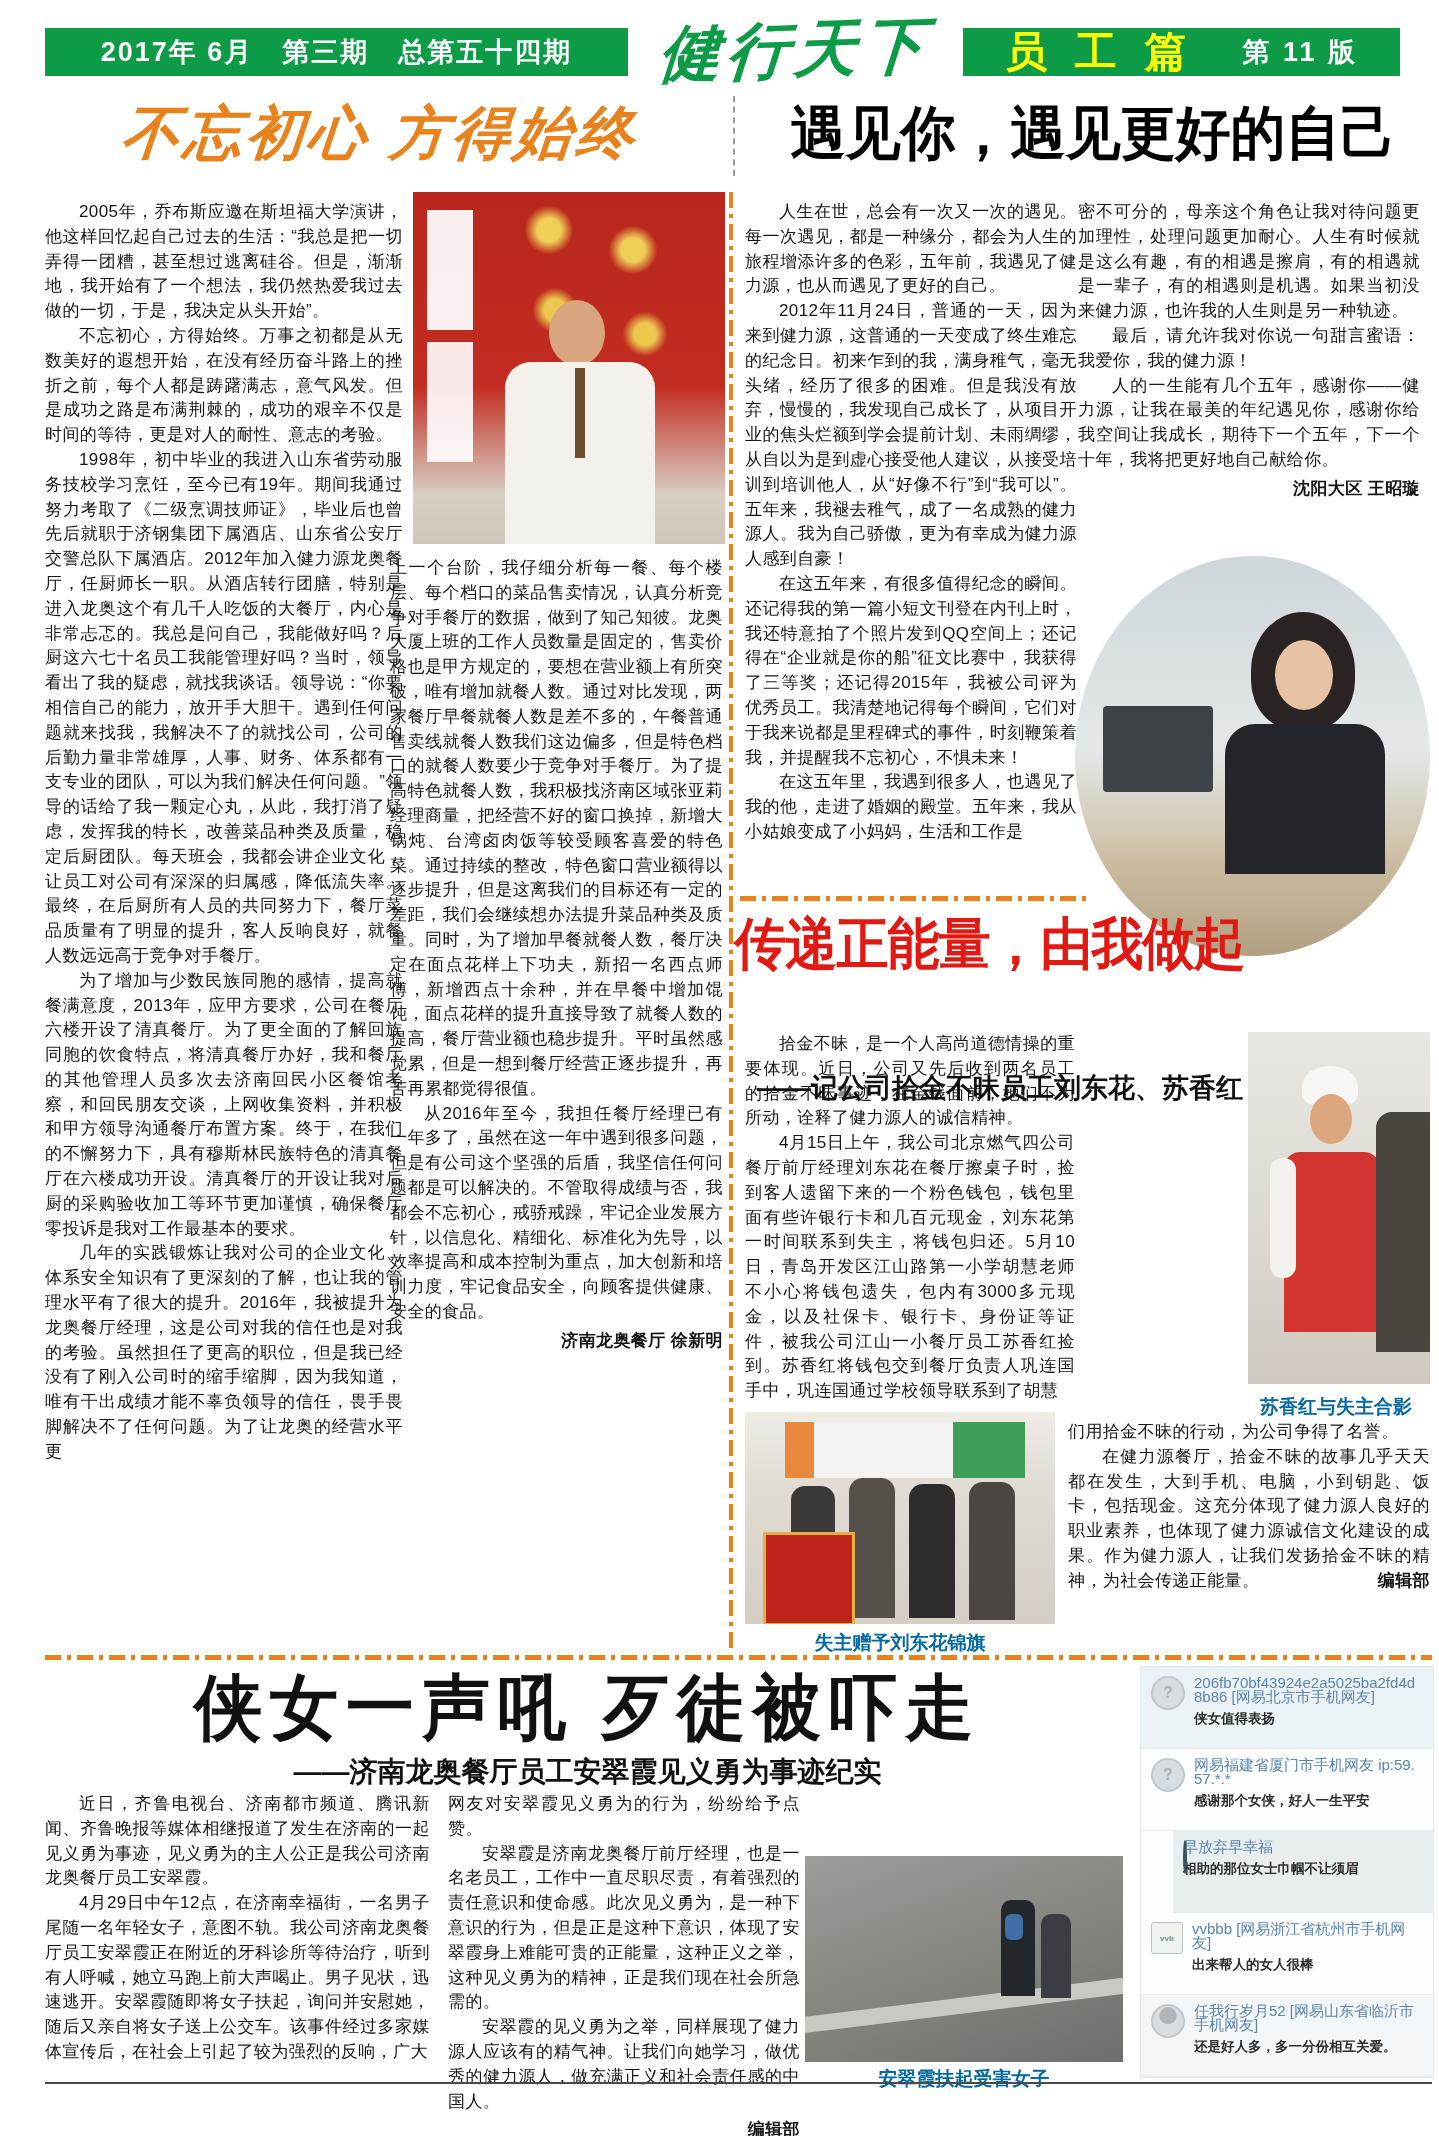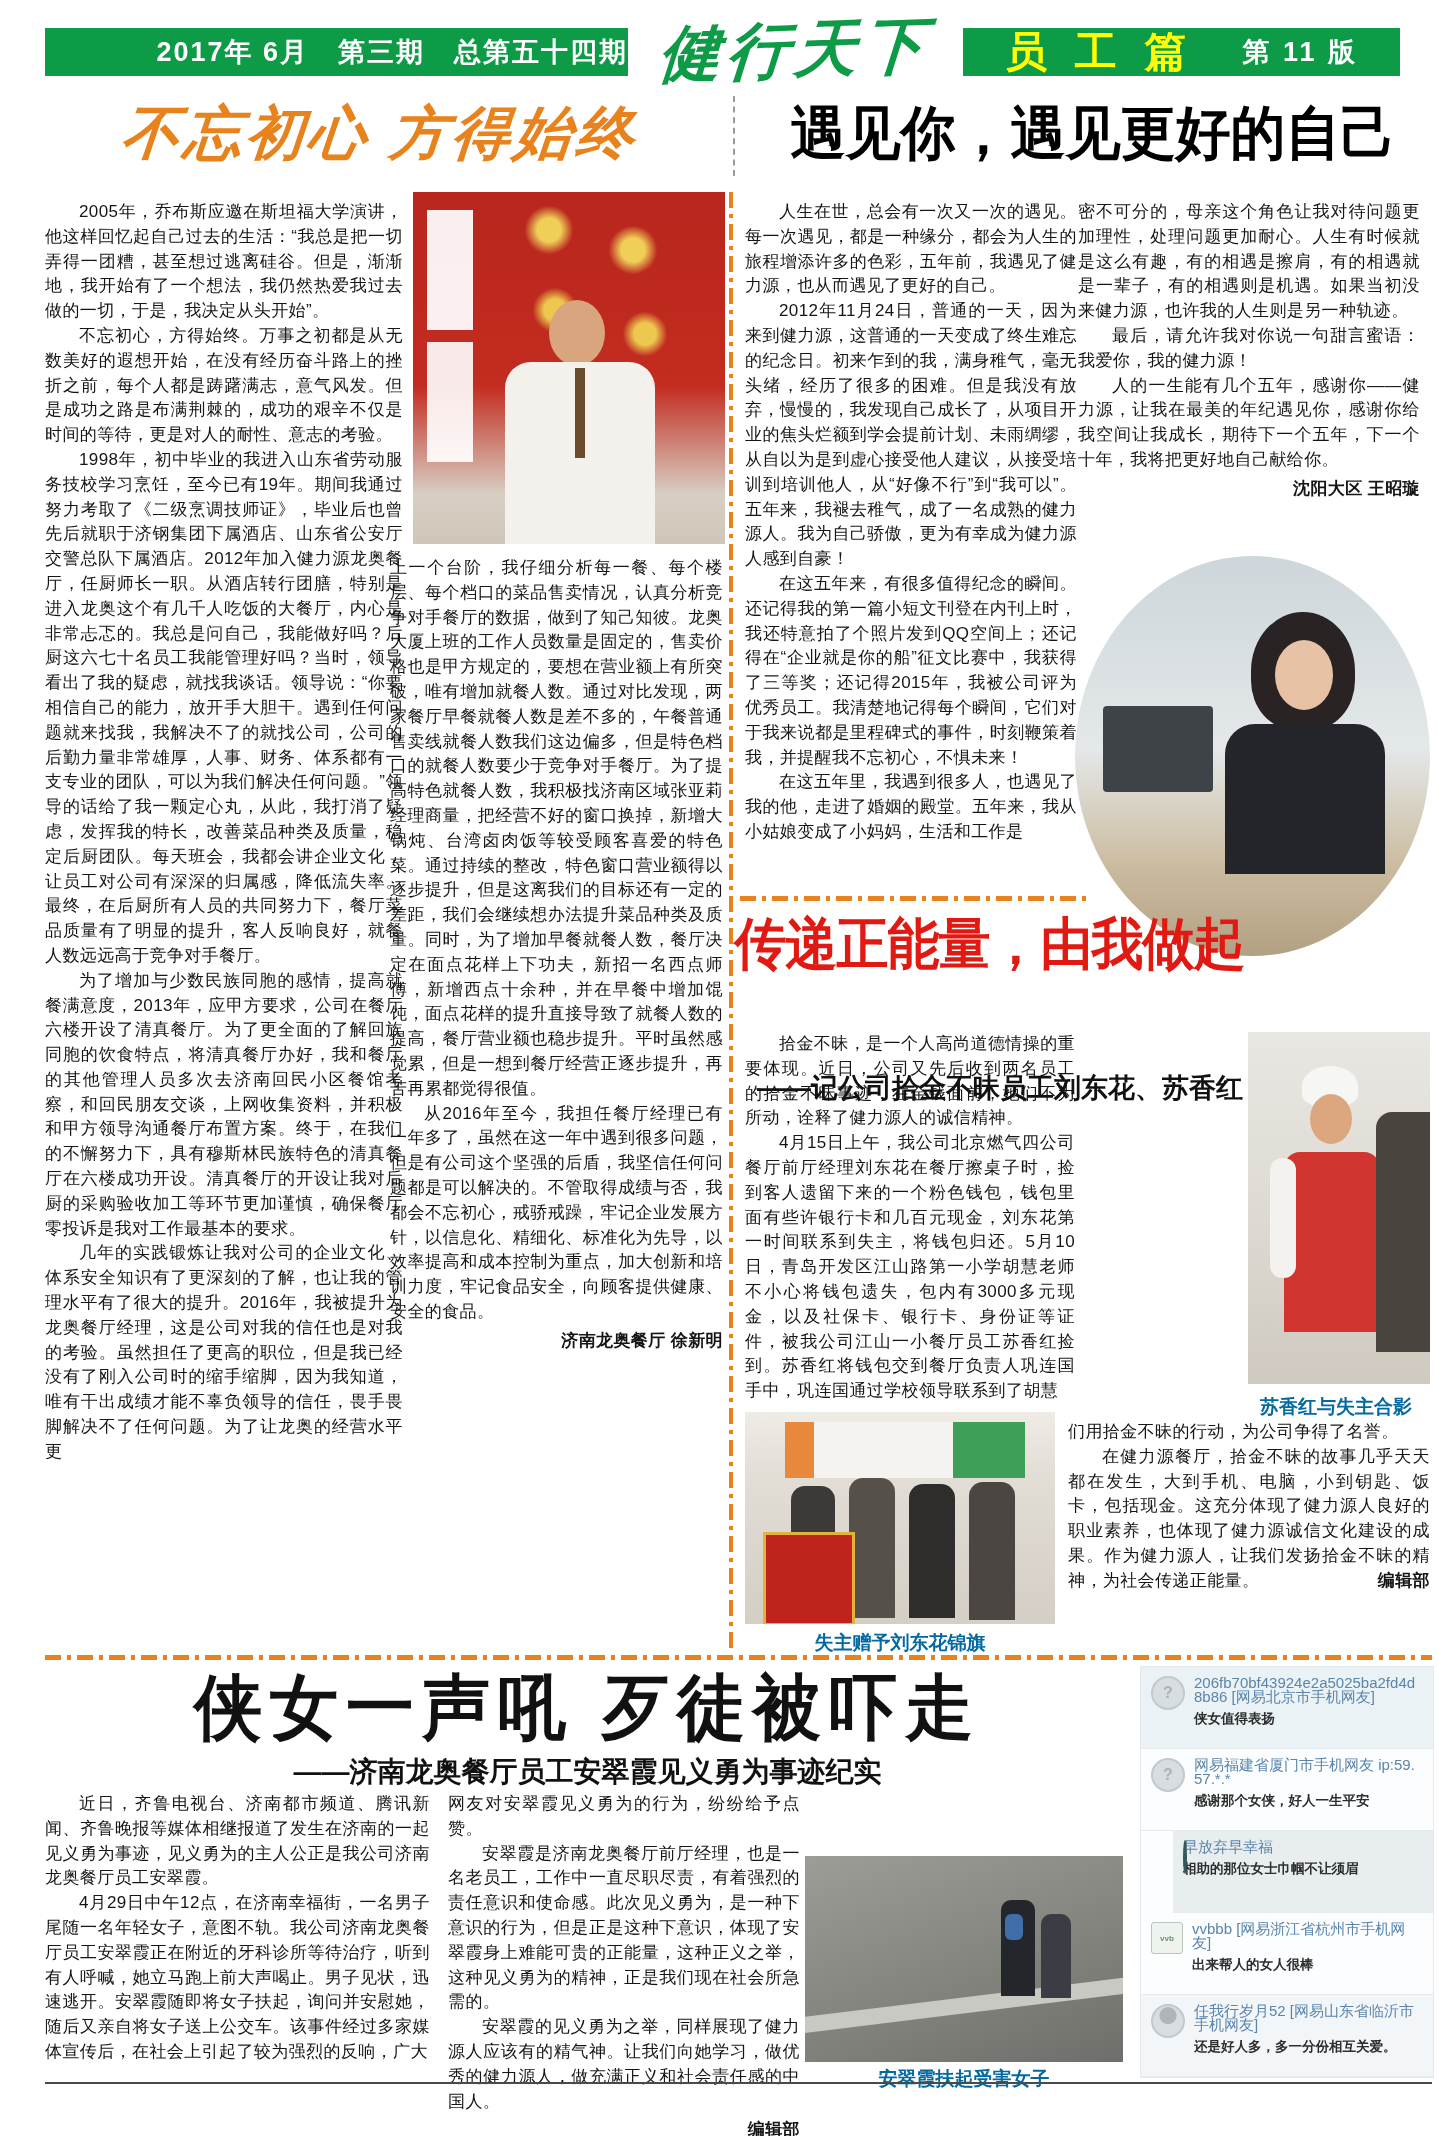--- a/index.html
+++ b/index.html
@@ -1,21 +1,21 @@
 <!DOCTYPE html>
 <html><head>
 <meta charset="utf-8">
 <style>
   html,body{margin:0;padding:0;background:#ffffff;}
   #page{position:relative;width:1439px;height:2136px;background:#fff;overflow:hidden;
         font-family:"Liberation Sans","DejaVu Sans",sans-serif;color:#111;}
 
   
   .greenbar{position:absolute;background:#0e9b48;display:flex;align-items:center;justify-content:center;}
-  #mh-left{left:45px;top:28px;width:583px;height:48px;justify-content:flex-end;}
+  #mh-left{left:45px;top:28px;width:583px;height:48px;}
   #mh-left span{color:#fff;font-weight:bold;font-size:27px;letter-spacing:2px;}
   #mh-title{position:absolute;left:630px;top:6px;width:330px;height:88px;display:flex;align-items:center;justify-content:center;
             color:#0e9b48;font-family:"Liberation Serif","DejaVu Serif",serif;font-weight:bold;font-style:italic;
             font-size:62px;letter-spacing:6px;transform:rotate(-2deg) skewX(-6deg);}
   #mh-right{left:963px;top:28px;width:437px;height:48px;gap:48px;}
   #mh-right .sec{color:#ffff00;font-weight:bold;font-size:42px;letter-spacing:8px;}
   #mh-right .pg{color:#ffffff;font-weight:bold;font-size:27px;letter-spacing:3px;}
 
   
   .hl{position:absolute;display:flex;align-items:center;justify-content:center;white-space:nowrap;}

